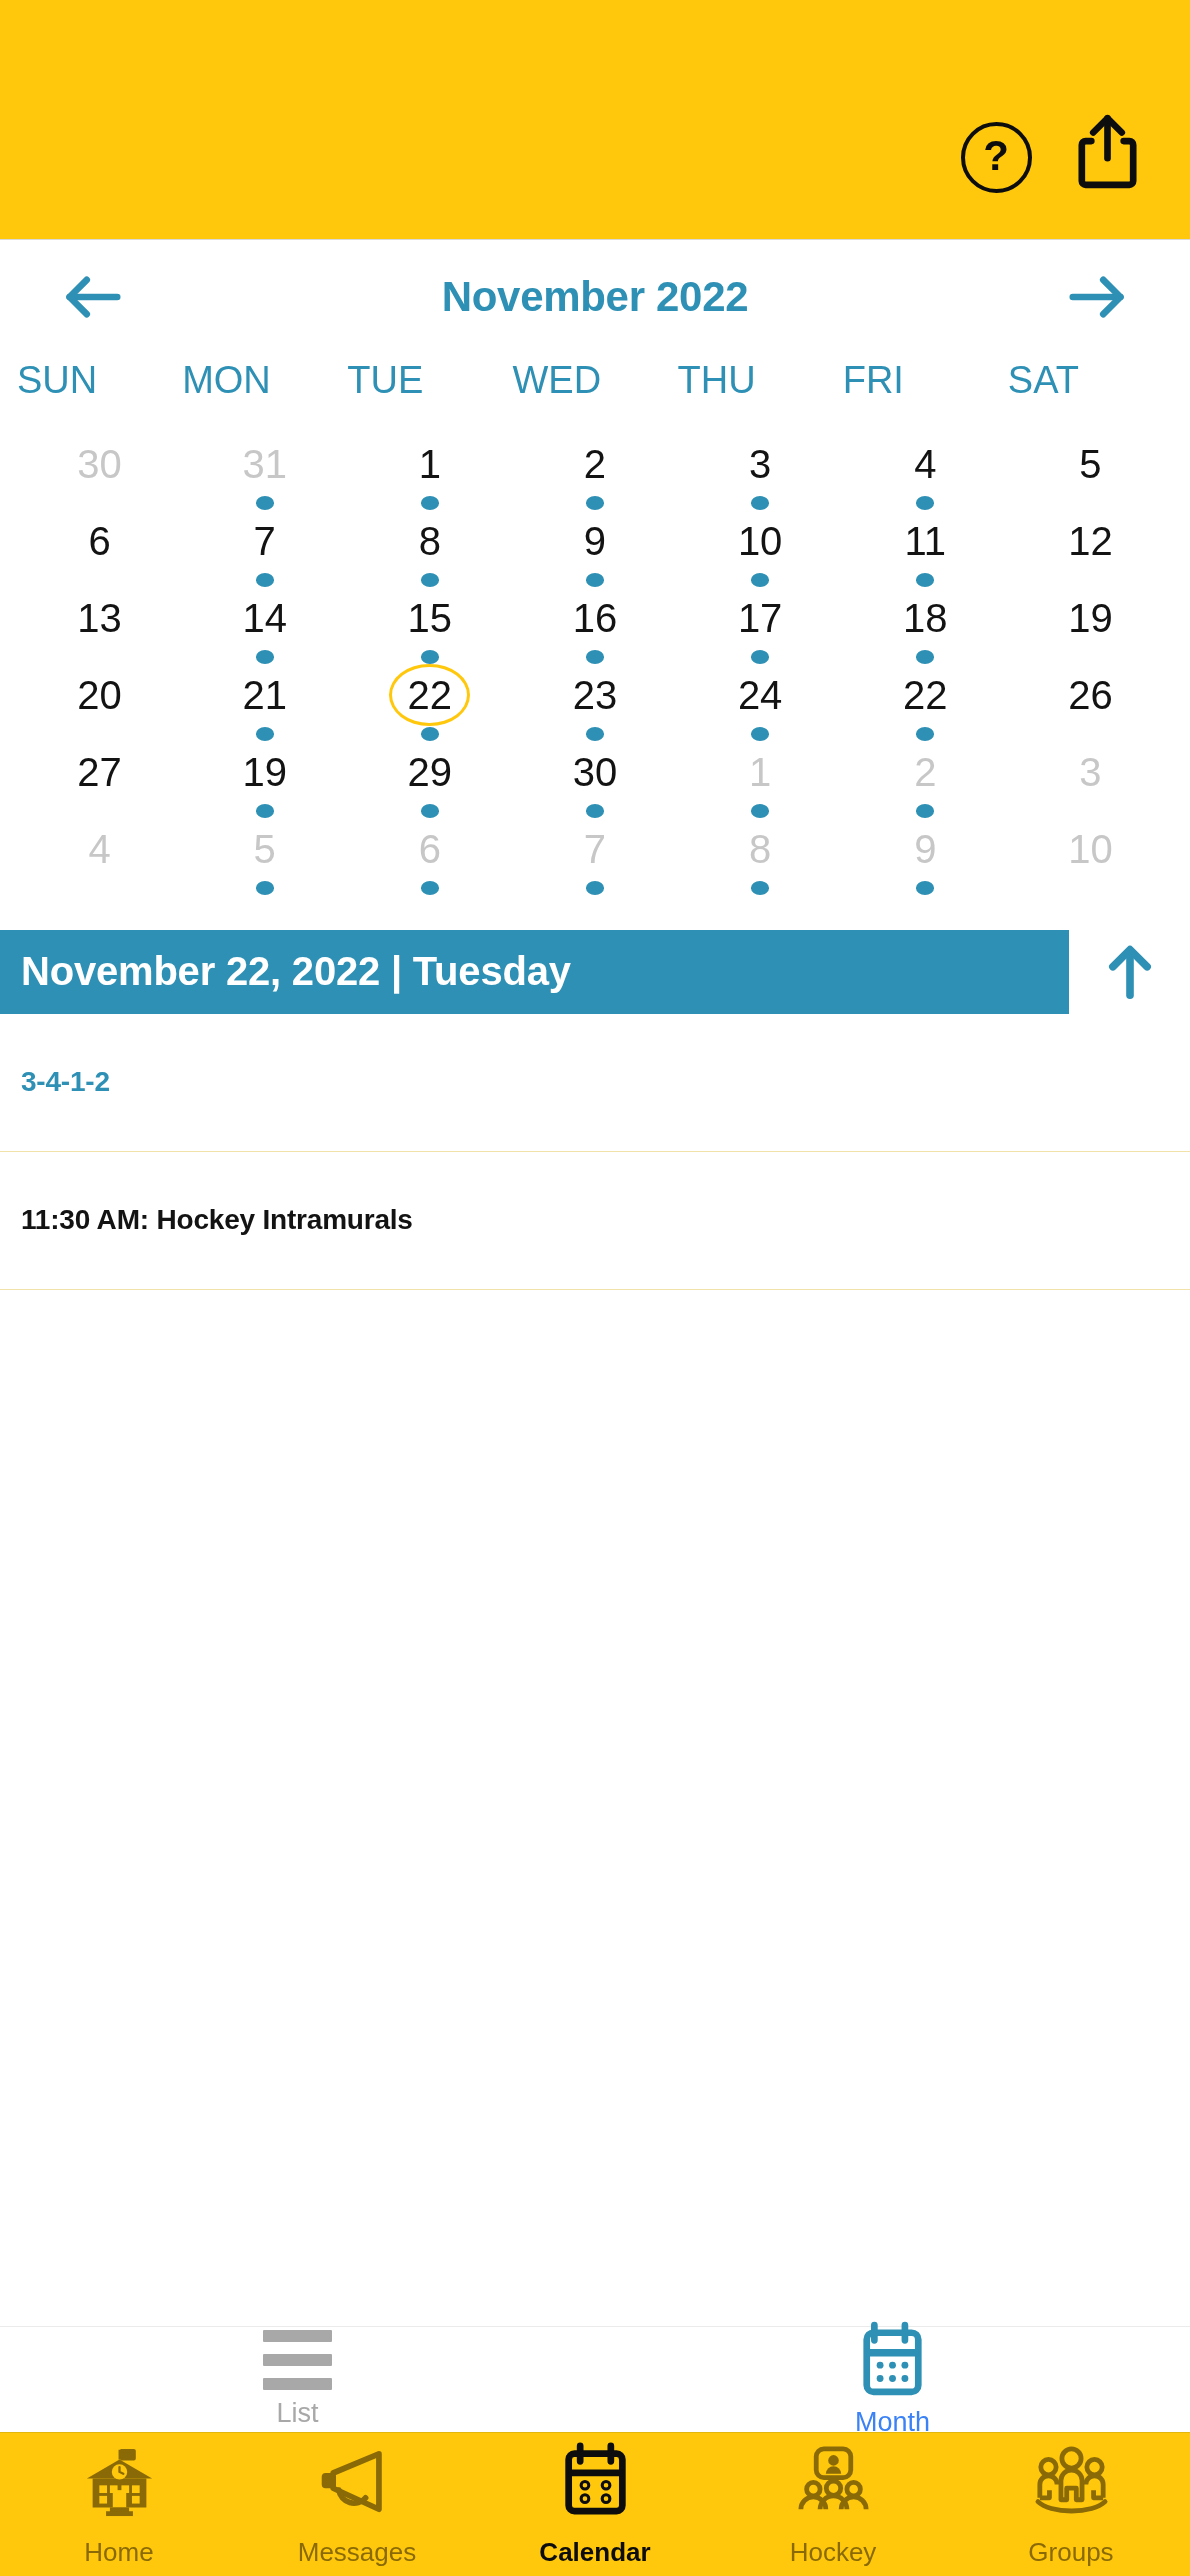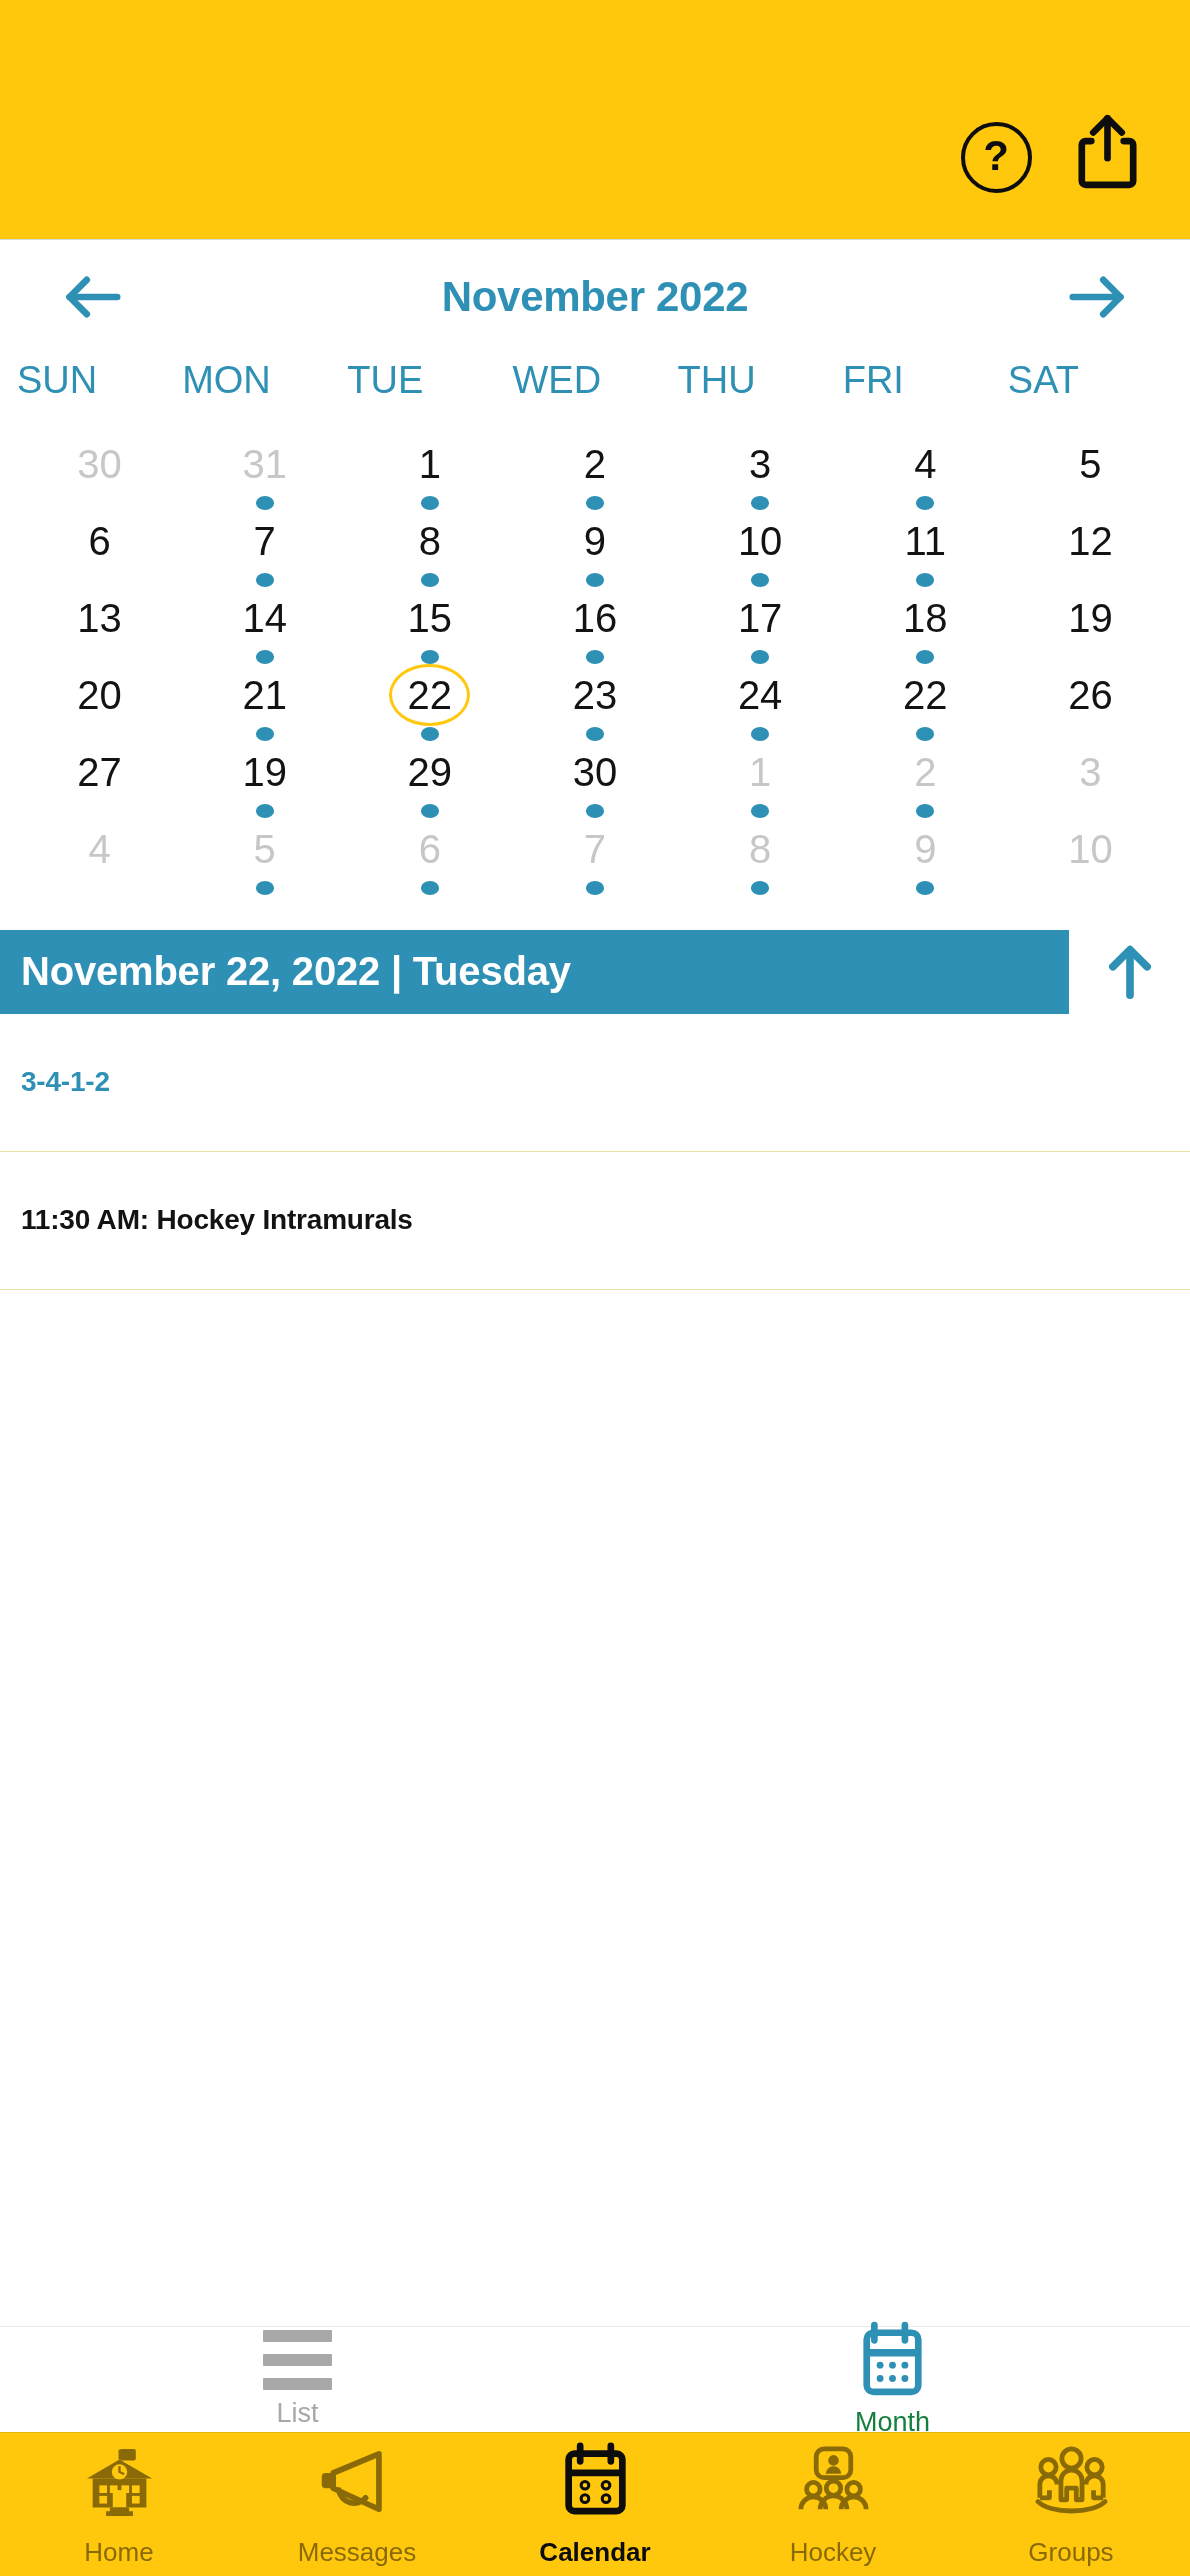--- a/index.html
+++ b/index.html
@@ -79,21 +79,21 @@
 
   .filler { flex: 1 1 auto; }
 
   
   .view-toggle {
     height: 106px; display: flex; align-items: center; flex: 0 0 auto;
     border-top: 1.9px solid #ebebeb; background: #fff;
   }
   .view-item { flex: 1; display: flex; flex-direction: column; align-items: center; justify-content: center; gap: 7.7px; }
   .view-label { font-size: 27px; color: #a8a8a8; }
-  .view-label.active { color: #15803d; }
+  .view-label.active { color: #3b82f6; }
   .hamburger { width: 69px; display: flex; flex-direction: column; gap: 11.5px; }
   .hamburger i { display: block; height: 12.5px; background: #a8a8a8; border-radius: 1px; }
 
   
   .tabbar {
     height: 144px; background: #FFC80D; display: flex; flex: 0 0 auto;
     border-top: 1px solid #e3b70c;
   }
   .tab { flex: 1; display: flex; flex-direction: column; align-items: center; justify-content: center; gap: 20px; padding-top: 5px; }
   .tab-label { font-size: 26px; color: #8a6a06; }

